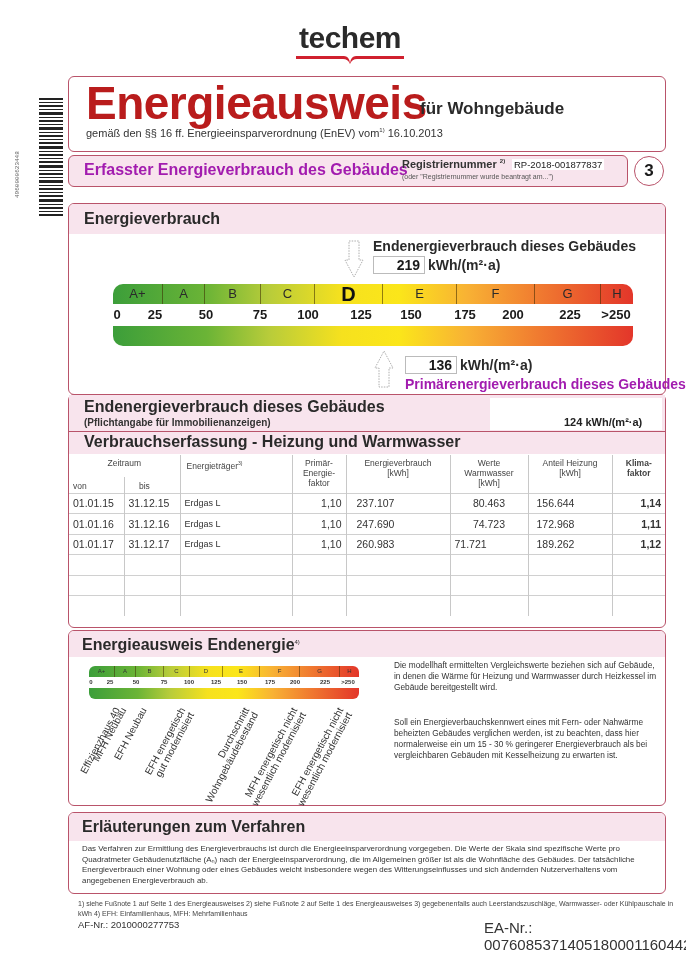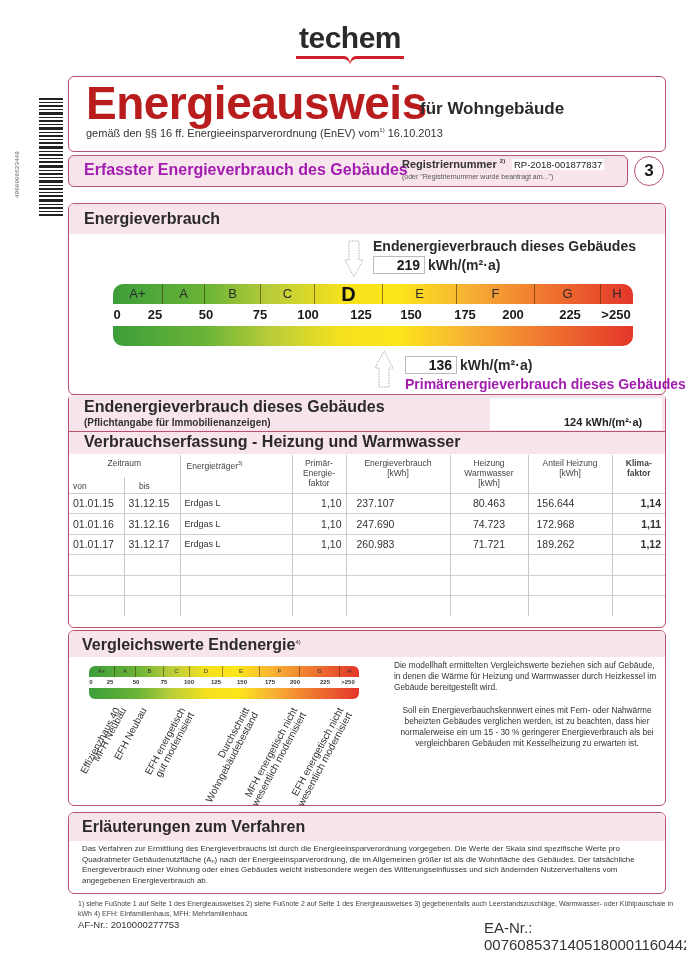--- a/index.html
+++ b/index.html
@@ -84,21 +84,21 @@
   .mini-scale { left: 89px; top: 666px; width: 270px; height: 11px; border-radius: 6px 6px 0 0; overflow: hidden; display: flex;
     background: linear-gradient(90deg, #3c9e3a 0%, #6bb436 18%, #b8cc3a 30%, #f6e11e 44%, #fbe61a 55%, #f8b234 68%, #f07a30 82%, #e3362a 100%); }
   .mini-seg { height: 11px; border-right: 1px solid rgba(60,40,0,0.5); text-align: center; font-size: 6px; line-height: 11px; color: #333; }
   .mini-seg:last-child { border-right: none; }
   .mini-ticks { left: 89px; top: 679px; width: 270px; height: 8px; }
   .mtick { position: absolute; top: 0; font-size: 6px; font-weight: bold; color: #333; transform: translateX(-50%); }
   .mini-grad { left: 89px; top: 688px; width: 270px; height: 11px; border-radius: 0 0 6px 6px;
     background: linear-gradient(90deg, #3c9e3a 0%, #6bb436 18%, #b8cc3a 30%, #f6e11e 44%, #fbe61a 55%, #f8b234 68%, #f07a30 82%, #e3362a 100%); }
   .ref-label { position: absolute; font-size: 10px; color: #333; white-space: nowrap; transform-origin: right top; transform: rotate(-62deg); line-height: 10px; text-align: right; }
   .vg-text { left: 394px; top: 660px; width: 266px; font-size: 8.3px; color: #333; line-height: 11px; }
-  .vg-text p + p { margin-top: 12px; text-align: center; }
+  .vg-text p + p { margin-top: 24px; }
 
   
   .er-box { left: 68px; top: 812px; width: 598px; height: 82px; }
   .er-head { left: 69px; top: 813px; width: 596px; height: 28px; background: #f8e4ed; border-radius: 5px 5px 0 0; }
   .er-title { left: 82px; top: 818px; font-size: 16px; font-weight: bold; color: #2a2a2a; }
   .er-text { left: 82px; top: 844px; width: 580px; font-size: 7.9px; color: #333; line-height: 10.5px; }
 
   .fn { left: 78px; top: 899px; width: 600px; font-size: 7px; color: #444; line-height: 10px; }
   .af { left: 78px; top: 919px; font-size: 9.5px; color: #333; }
   .ea { left: 484px; top: 919px; font-size: 15px; color: #333; }
@@ -240,21 +240,21 @@
         <div style="position:absolute;left:4px;top:26px">von</div>
         <div style="position:absolute;left:70px;top:26px">bis</div>
         <div style="position:absolute;left:55px;top:22px;height:16px;border-left:1px solid #c8c8c8"></div>
       </th>
       <th style="text-align:left;padding-left:6px"><span>Energieträger</span><sup style="font-size:5px">3)</sup></th>
       <th style="white-space:pre-line">Primär-
 Energie-
 faktor</th>
       <th style="white-space:pre-line">Energieverbrauch
 [kWh]</th>
-      <th style="white-space:pre-line">Heizung
+      <th style="white-space:pre-line">Werte
 Warmwasser
 [kWh]</th>
       <th style="white-space:pre-line">Anteil Heizung
 [kWh]</th>
       <th style="white-space:pre-line">Klima-
 faktor</th>
     </tr>
   </thead>
   <tbody>
     <tr>
@@ -276,21 +276,21 @@
       <td style="text-align:center">74.723</td>
       <td style="padding-left:8px">172.968</td>
       <td class="c-num">1,11</td>
     </tr>
     <tr>
       <td>01.01.17</td>
       <td>31.12.17</td>
       <td class="c-small">Erdgas L</td>
       <td class="c-num">1,10</td>
       <td style="padding-left:10px">260.983</td>
-      <td style="text-align:center">71.721</td>
+      <td style="">71.721</td>
       <td style="padding-left:8px">189.262</td>
       <td class="c-num">1,12</td>
     </tr>
     <tr>
         <td></td>
         <td></td>
         <td></td>
         <td></td>
         <td></td>
         <td></td>
@@ -316,21 +316,21 @@
         <td></td>
         <td></td>
         <td></td>
       </tr>
   </tbody>
 </table>
 
 <div class="abs box vg-box"></div>
 <div class="abs vg-head"></div>
 <div class="abs vg-title">
-  <span>Vergleichswerte Endenergie</span><sup>4)</sup>
+  <span>Energieausweis Endenergie</span><sup>4)</sup>
 </div>
 
 <div class="abs mini-scale">
   <div class="mini-seg" style="width:26px">A+</div>
   <div class="mini-seg" style="width:21px">A</div>
   <div class="mini-seg" style="width:28px">B</div>
   <div class="mini-seg" style="width:26px">C</div>
   <div class="mini-seg" style="width:33px">D</div>
   <div class="mini-seg" style="width:37px">E</div>
   <div class="mini-seg" style="width:40px">F</div>

